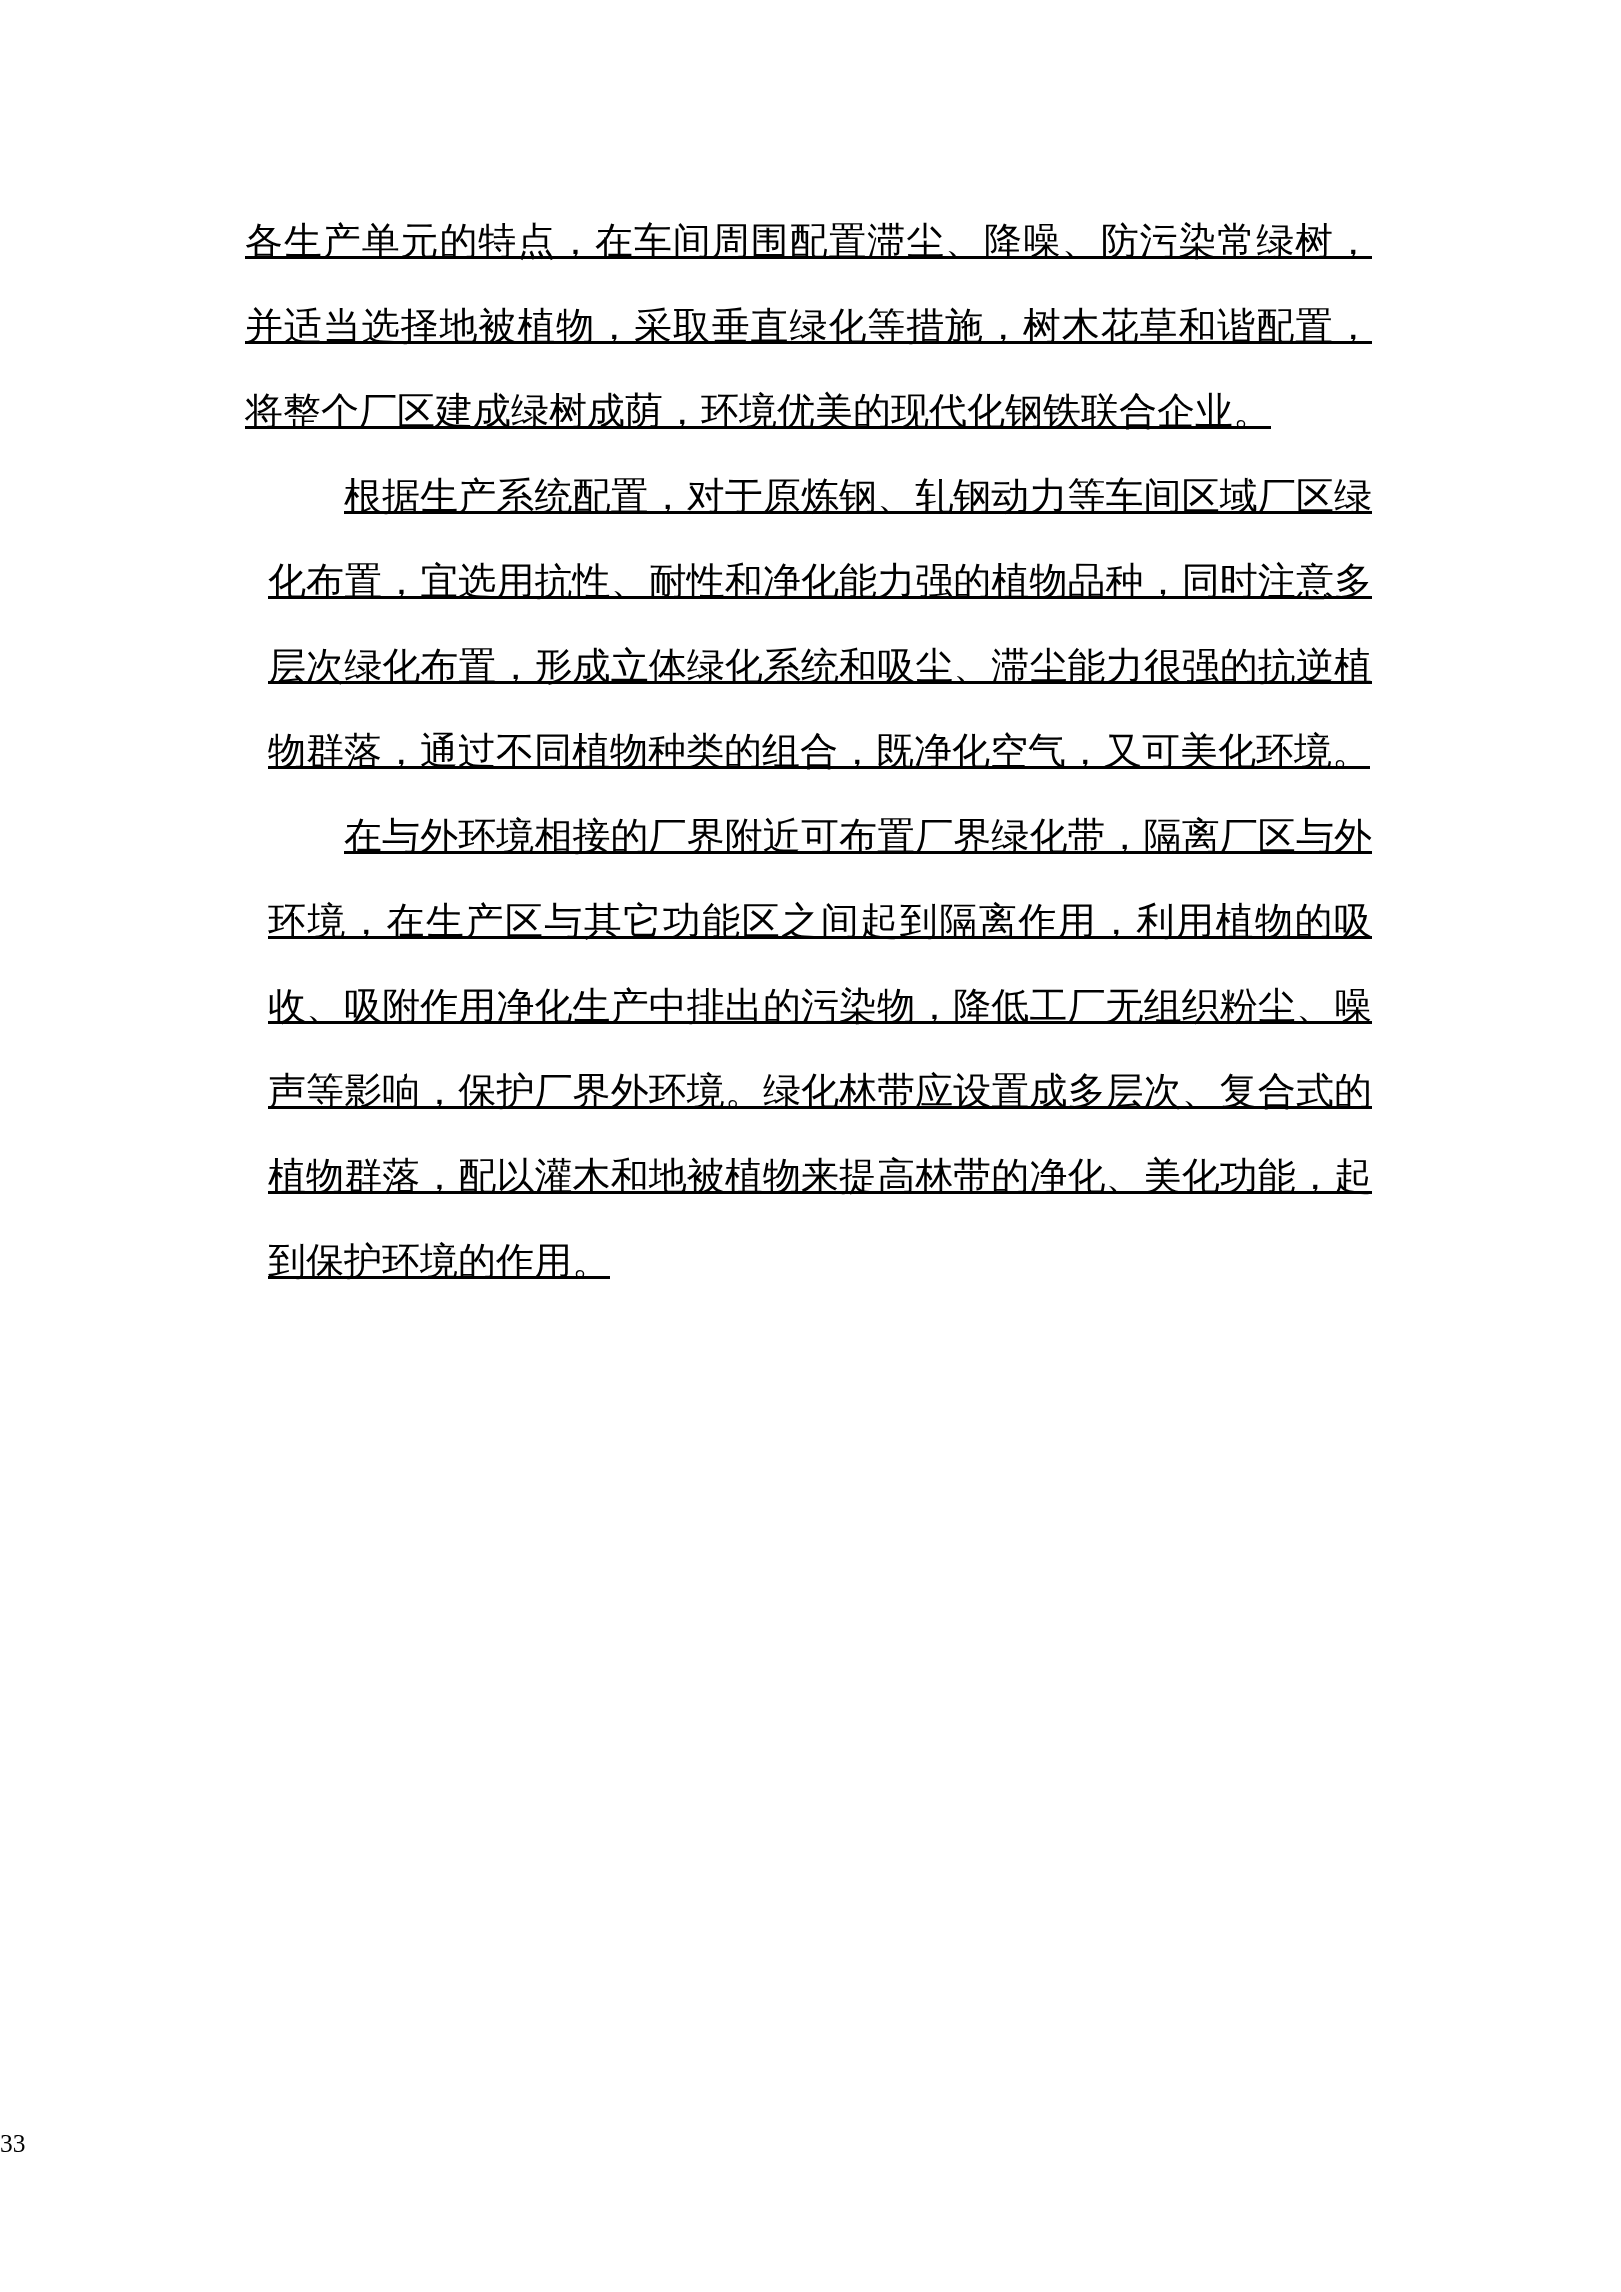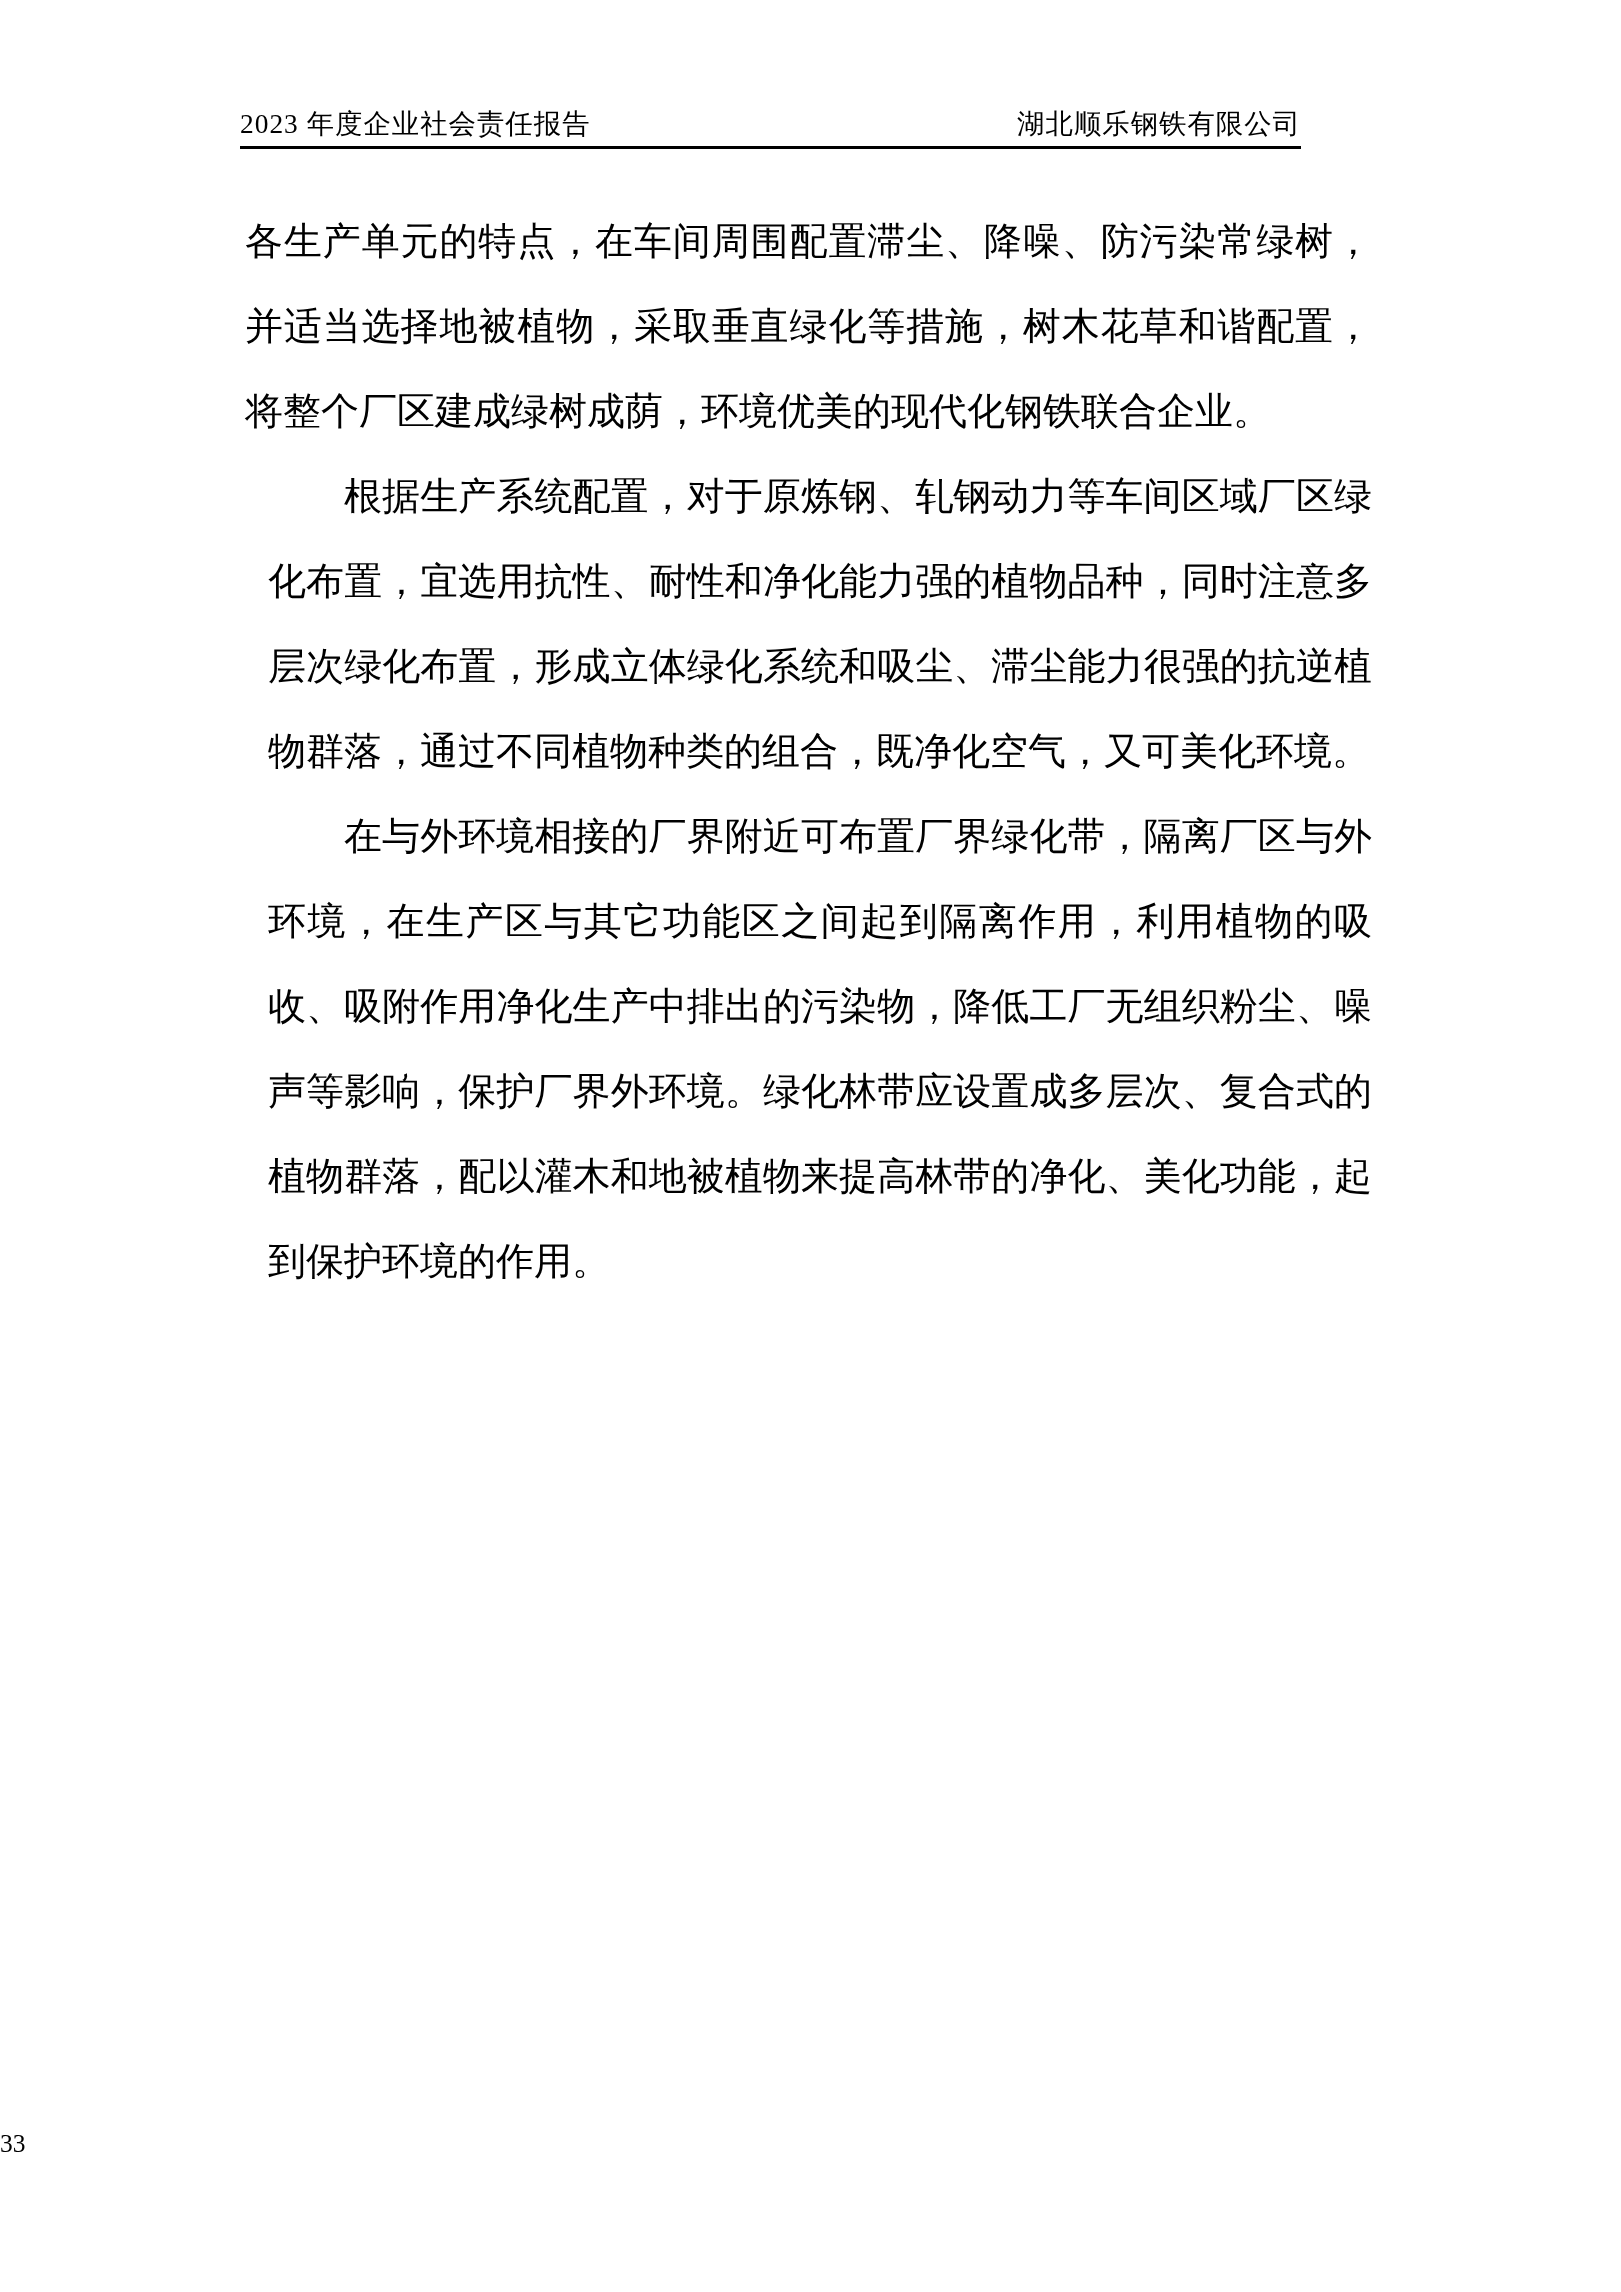--- a/index.html
+++ b/index.html
@@ -32,41 +32,37 @@
   .doc-body {
     position: absolute;
     left: 245px;
     top: 199px;
     width: 1127px;
     font-size: 38px;
     line-height: 85px;
     text-align: justify;
     word-break: normal;
   }
-  .doc-body p { margin: 0; }
+  .doc-body p { margin: 0; text-decoration: underline; }
   .doc-body p.indent { text-indent: 2em; margin-left: 23px; }
   .footer {
     position: absolute;
     left: 0;
     top: 2129px;
     width: 100%;
     text-align: left;
     font-size: 25.5px;
     line-height: 29px;
   }
 </style>
 </head>
 <body>
 
 <div class="page">
 
-  <div class="header">
-    <span class="h-left">2023 年度企业社会责任报告</span>
-    <span class="h-right">湖北顺乐钢铁有限公司</span>
-  </div>
 
   <div class="doc-body">
     <p>各生产单元的特点，在车间周围配置滞尘、降噪、防污染常绿树，并适当选择地被植物，采取垂直绿化等措施，树木花草和谐配置，将整个厂区建成绿树成荫，环境优美的现代化钢铁联合企业。</p>
     <p class="indent">根据生产系统配置，对于原炼钢、轧钢动力等车间区域厂区绿化布置，宜选用抗性、耐性和净化能力强的植物品种，同时注意多层次绿化布置，形成立体绿化系统和吸尘、滞尘能力很强的抗逆植物群落，通过不同植物种类的组合，既净化空气，又可美化环境。</p>
     <p class="indent">在与外环境相接的厂界附近可布置厂界绿化带，隔离厂区与外环境，在生产区与其它功能区之间起到隔离作用，利用植物的吸收、吸附作用净化生产中排出的污染物，降低工厂无组织粉尘、噪声等影响，保护厂界外环境。绿化林带应设置成多层次、复合式的植物群落，配以灌木和地被植物来提高林带的净化、美化功能，起到保护环境的作用。</p>
   </div>
 
   <div class="footer">
     <span>33</span>
   </div>

